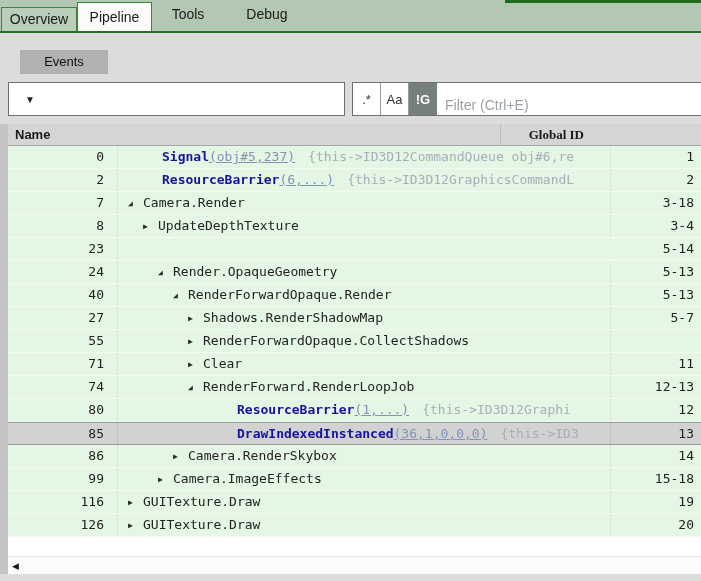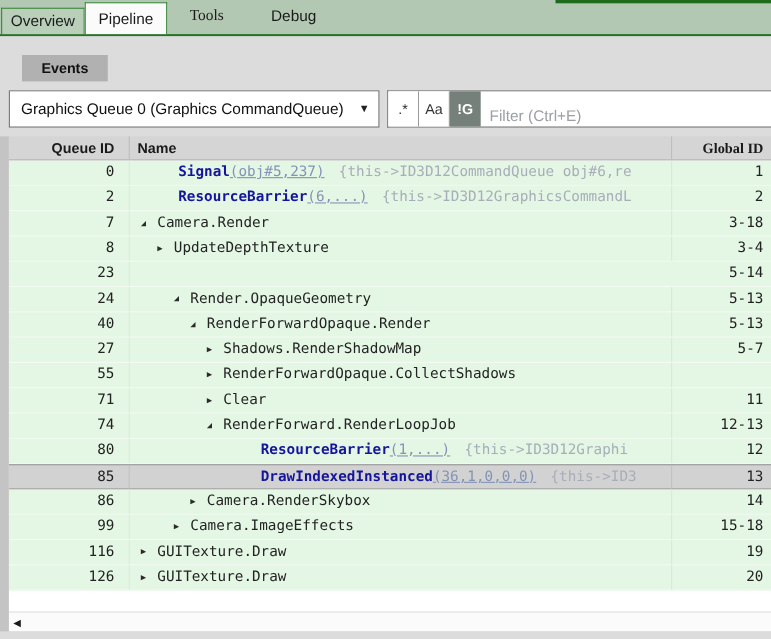--- a/index.html
+++ b/index.html
@@ -18,28 +18,28 @@
   }
   .dark-top-strip{position:absolute;top:0;left:505px;right:0;height:3px;background:#1d6b1d;}
   .tab{
     box-sizing:border-box;text-align:center;font-size:14px;color:#1a1a1a;
     cursor:default;
   }
   .tab.boxed{border:1px solid #3a853a;border-bottom:none;}
   .tab.overview{width:76px;height:24px;line-height:23px;background:#bacfba;margin-left:1px;}
   .tab.pipeline{width:75px;height:29px;line-height:29px;background:#fbfbfb;}
   .tab.plain{height:31px;line-height:29px;background:transparent;}
-  .tab.tools{width:72px;font-family:Liberation Serif, serif;}
+  .tab.tools{width:72px;}
   .tab.debug{width:86px;}
 
   
   .events-row{height:49px;background:#dcdcdc;position:relative;}
   .events-tab{
-    position:absolute;left:20px;top:17px;width:78px;height:24px;
-    background:#b1b1b1;color:#101010;font-size:13px;font-weight:bold;
+    position:absolute;left:20px;top:17px;width:88px;height:24px;
+    background:#b1b1b1;color:#101010;font-size:13px;font-weight:normal;
     text-align:center;line-height:24px;
   }
 
   
   .toolbar{height:36px;display:flex;padding:0 0 0 8px;box-sizing:border-box;}
   .queue-select{
     width:337px;height:34px;box-sizing:border-box;background:#ffffff;
     border:1px solid #707070;display:flex;align-items:center;
     font-size:14px;color:#111;padding:0 8px 0 10px;
   }
@@ -114,36 +114,34 @@
     <div class="tab plain tools">Tools</div>
     <div class="tab plain debug">Debug</div>
   </div>
 
   <div class="events-row">
     <div class="events-tab">Events</div>
   </div>
 
   <div class="toolbar">
     <div class="queue-select">
-      <span class="qs-label">Graphics Queue 0 (Graphics CommandQueue)</span>
       <span class="qs-arrow">▼</span>
     </div>
     <div class="filter-group">
       <div class="ftoggle regex">.*</div>
       <div class="ftoggle case">Aa</div>
       <div class="ftoggle glob">!G</div>
       <input class="filter-input" value="" placeholder="Filter (Ctrl+E)" style="">
     </div>
   </div>
 
   <div class="gap"></div>
 
   <div class="table">
     <div class="thead">
-      <div class="th qid">Queue ID</div>
       <div class="th name">Name</div>
       <div class="th gid">Global ID</div>
     </div>
     <div class="tbody" id="tbody">
         <div class="row">
           <div class="cell qid">0</div>
           <div class="cell name" style="padding-left: 44px;"><span class="api-call">Signal</span><span class="api-params">(obj#5,237)</span><span class="api-ctx">{this-&gt;ID3D12CommandQueue obj#6,re</span></div>
           <div class="cell gid">1</div>
         </div>
         <div class="row">

